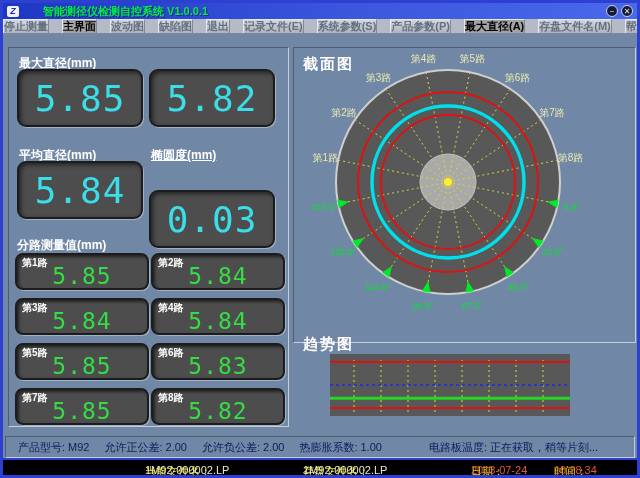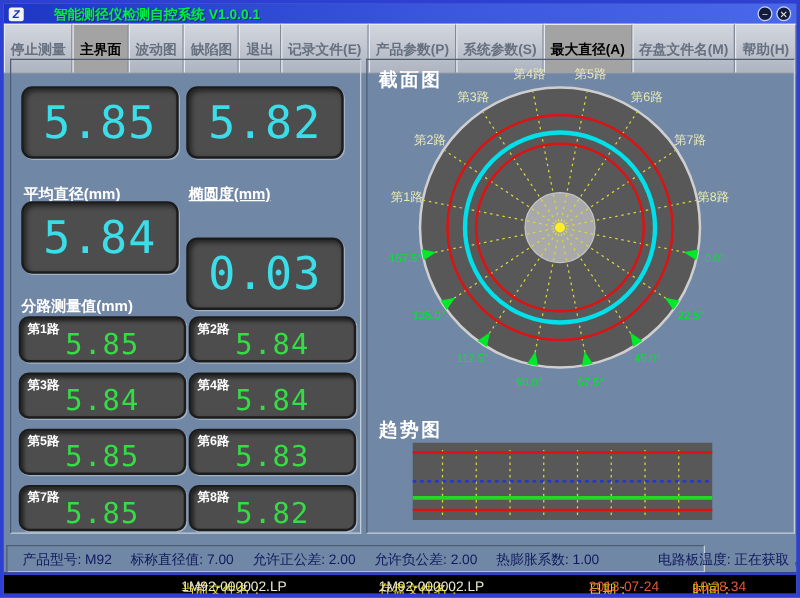--- a/index.html
+++ b/index.html
@@ -12,48 +12,48 @@
               display:flex; align-items:center; padding:0 4px; gap:4px; }
   .title-icon { width:12px; height:11px; background:#f2f2f2; border-radius:2px; color:#1530c0;
                 font-size:9px; font-weight:bold; line-height:11px; text-align:center; font-style:italic; }
   .title-text { color:#00ee44; font-size:11px; font-weight:bold; white-space:nowrap;
                 text-shadow:1px 1px 0 rgba(0,0,0,.4);margin-left:20px; }
   .win-btns { margin-left:auto; display:flex; gap:3px; }
   .win-btn { width:12px; height:12px; border-radius:50%; background:#141c3a; color:#e8e8e8;
              font-size:8px; line-height:12px; text-align:center; border:1px solid #c8d0ff; }
 
   
-  .menubar { height:40px; background:#b4bac6; border-bottom:1px solid #7e879a; display:flex; }
+  .menubar { height:15px; background:#b4bac6; border-bottom:1px solid #7e879a; display:flex;gap:13px; }
   .menu-item { flex:1 1 auto; display:flex; align-items:center; justify-content:center;
                font-size:11px; font-weight:bold; color:#66707e; white-space:nowrap;
                background:linear-gradient(#d2d6de,#aeb4c0); border-right:1px solid #828a98;
                border-left:1px solid #e6eaf2; border-top:1px solid #e6eaf2; cursor:default; }
   .menu-item.active { background:#a3a3a3; color:#000; }
 
   
   .main { position:absolute; left:0; top:38px; width:634px; height:393px; }
   .panel { position:absolute; border:1px solid; border-color:#4e5d73 #c4cfda #c4cfda #4e5d73; }
   .panel-left  { left:5px;  top:6px; width:281px; height:380px; }
-  .panel-right { left:290px; top:6px; width:343px; height:380px; }
+  .panel-right { left:290px; top:6px; width:343px; height:296px; }
 
   .m-label { position:absolute; color:#ffffff; font-size:12px; font-weight:bold; white-space:nowrap; }
   .lcd { position:absolute; width:126px; height:58px; background:#4d4d4d; border:2px solid #1c1c1c;
          border-radius:9px; box-shadow:1px 1px 0 rgba(255,255,255,.35), inset 2px 2px 4px rgba(0,0,0,.55); }
   .lcd .val { display:block; font-family:"DejaVu Sans Mono", monospace; font-size:36px;
               color:#3adde8; text-align:center; line-height:56px; letter-spacing:1px; }
   .ch-box { position:absolute; width:134px; height:37px; background:#4d4d4d; border:2px solid #1c1c1c;
             border-radius:8px; box-shadow:1px 1px 0 rgba(255,255,255,.35), inset 2px 2px 3px rgba(0,0,0,.55); }
   .ch-box .ch-label { position:absolute; top:1px; left:5px; font-size:10px; color:#ffffff; font-weight:bold; }
   .ch-box .ch-val { display:block; font-family:"DejaVu Sans Mono", monospace; font-size:23px;
                     color:#35dd45; text-align:center; line-height:42px; letter-spacing:1px; }
 
   .sec-title { position:absolute; color:#ffffff; font-size:15px; font-weight:bold; letter-spacing:2px; }
 
   
-  .parambar { position:absolute; left:2px; top:433px; width:559px; height:22px;
+  .parambar { position:absolute; left:2px; top:433px; width:630px; height:22px;
               border:1px solid; border-color:#4e5d73 #c4cfda #c4cfda #4e5d73;
               display:flex; align-items:center; padding-left:12px; font-size:11px; color:#101a5e; }
   .param { white-space:nowrap; margin-right:15px; }
   .param:last-child { margin-left:32px; }
   .param .p-label { margin-right:3px; }
 
   
   .statusbar { position:absolute; left:0; bottom:0; width:634px; height:17px; background:#000;
                border-top:2px solid #2e40d2; font-size:11px; }
   .statusbar span { position:absolute; top:2px; white-space:nowrap; }
@@ -79,30 +79,31 @@
     </div>
   </div>
 
   <div class="menubar">
     <div class="menu-item">停止测量</div>
     <div class="menu-item active">主界面</div>
     <div class="menu-item">波动图</div>
     <div class="menu-item">缺陷图</div>
     <div class="menu-item">退出</div>
     <div class="menu-item">记录文件(E)</div>
+    <div class="menu-item">系统参数(S)</div>
     <div class="menu-item">产品参数(P)</div>
-    <div class="menu-item">系统参数(S)</div>
     <div class="menu-item active">最大直径(A)</div>
     <div class="menu-item">存盘文件名(M)</div>
     <div class="menu-item">帮助(H)</div>
   </div>
 
   <div class="main">
 
     <div class="panel panel-left">
+      <div class="m-label" style="left:10px; top:7px;">最大直径(mm)</div>
       <div class="lcd" style="left:8px; top:21px;">
           <span class="val">5.85</span>
         </div>
       <div class="lcd" style="left:140px; top:21px;">
           <span class="val">5.82</span>
         </div>
 
       <div class="m-label" style="left:10px; top:99px;">平均直径(mm)</div>
       <div class="m-label" style="left:142px; top:99px;text-decoration:underline;">椭圆度(mm)</div>
       <div class="lcd" style="left:8px; top:113px;">
@@ -213,21 +214,20 @@
           <line x1="0" y1="8" x2="240" y2="8" stroke="#dd1212" stroke-width="2"></line>
           <line x1="0" y1="31" x2="240" y2="31" stroke="#2836cc" stroke-width="2" stroke-dasharray="3 3"></line>
           <line x1="0" y1="44.34" x2="240" y2="44.34" stroke="#22d822" stroke-width="3"></line>
           <line x1="0" y1="54" x2="240" y2="54" stroke="#dd1212" stroke-width="2"></line>
         </svg>
     </div>
   </div>
 
   <div class="parambar">
     <span class="param"><span class="p-label">产品型号:</span><span>M92</span></span>
-    <span class="param"><span class="p-label">标称直径值:</span><span>7.00</span></span>
     <span class="param"><span class="p-label">允许正公差:</span><span>2.00</span></span>
     <span class="param"><span class="p-label">允许负公差:</span><span>2.00</span></span>
     <span class="param"><span class="p-label">热膨胀系数:</span><span>1.00</span></span>
     <span class="param"><span class="p-label">电路板温度:</span><span>正在获取，稍等片刻...</span></span>
   </div>
 
   <div class="statusbar">
     <span class="pos-cur">
         <span class="s-label">当前文件名：</span>
         <span class="s-file">1M92-000002.LP</span>

